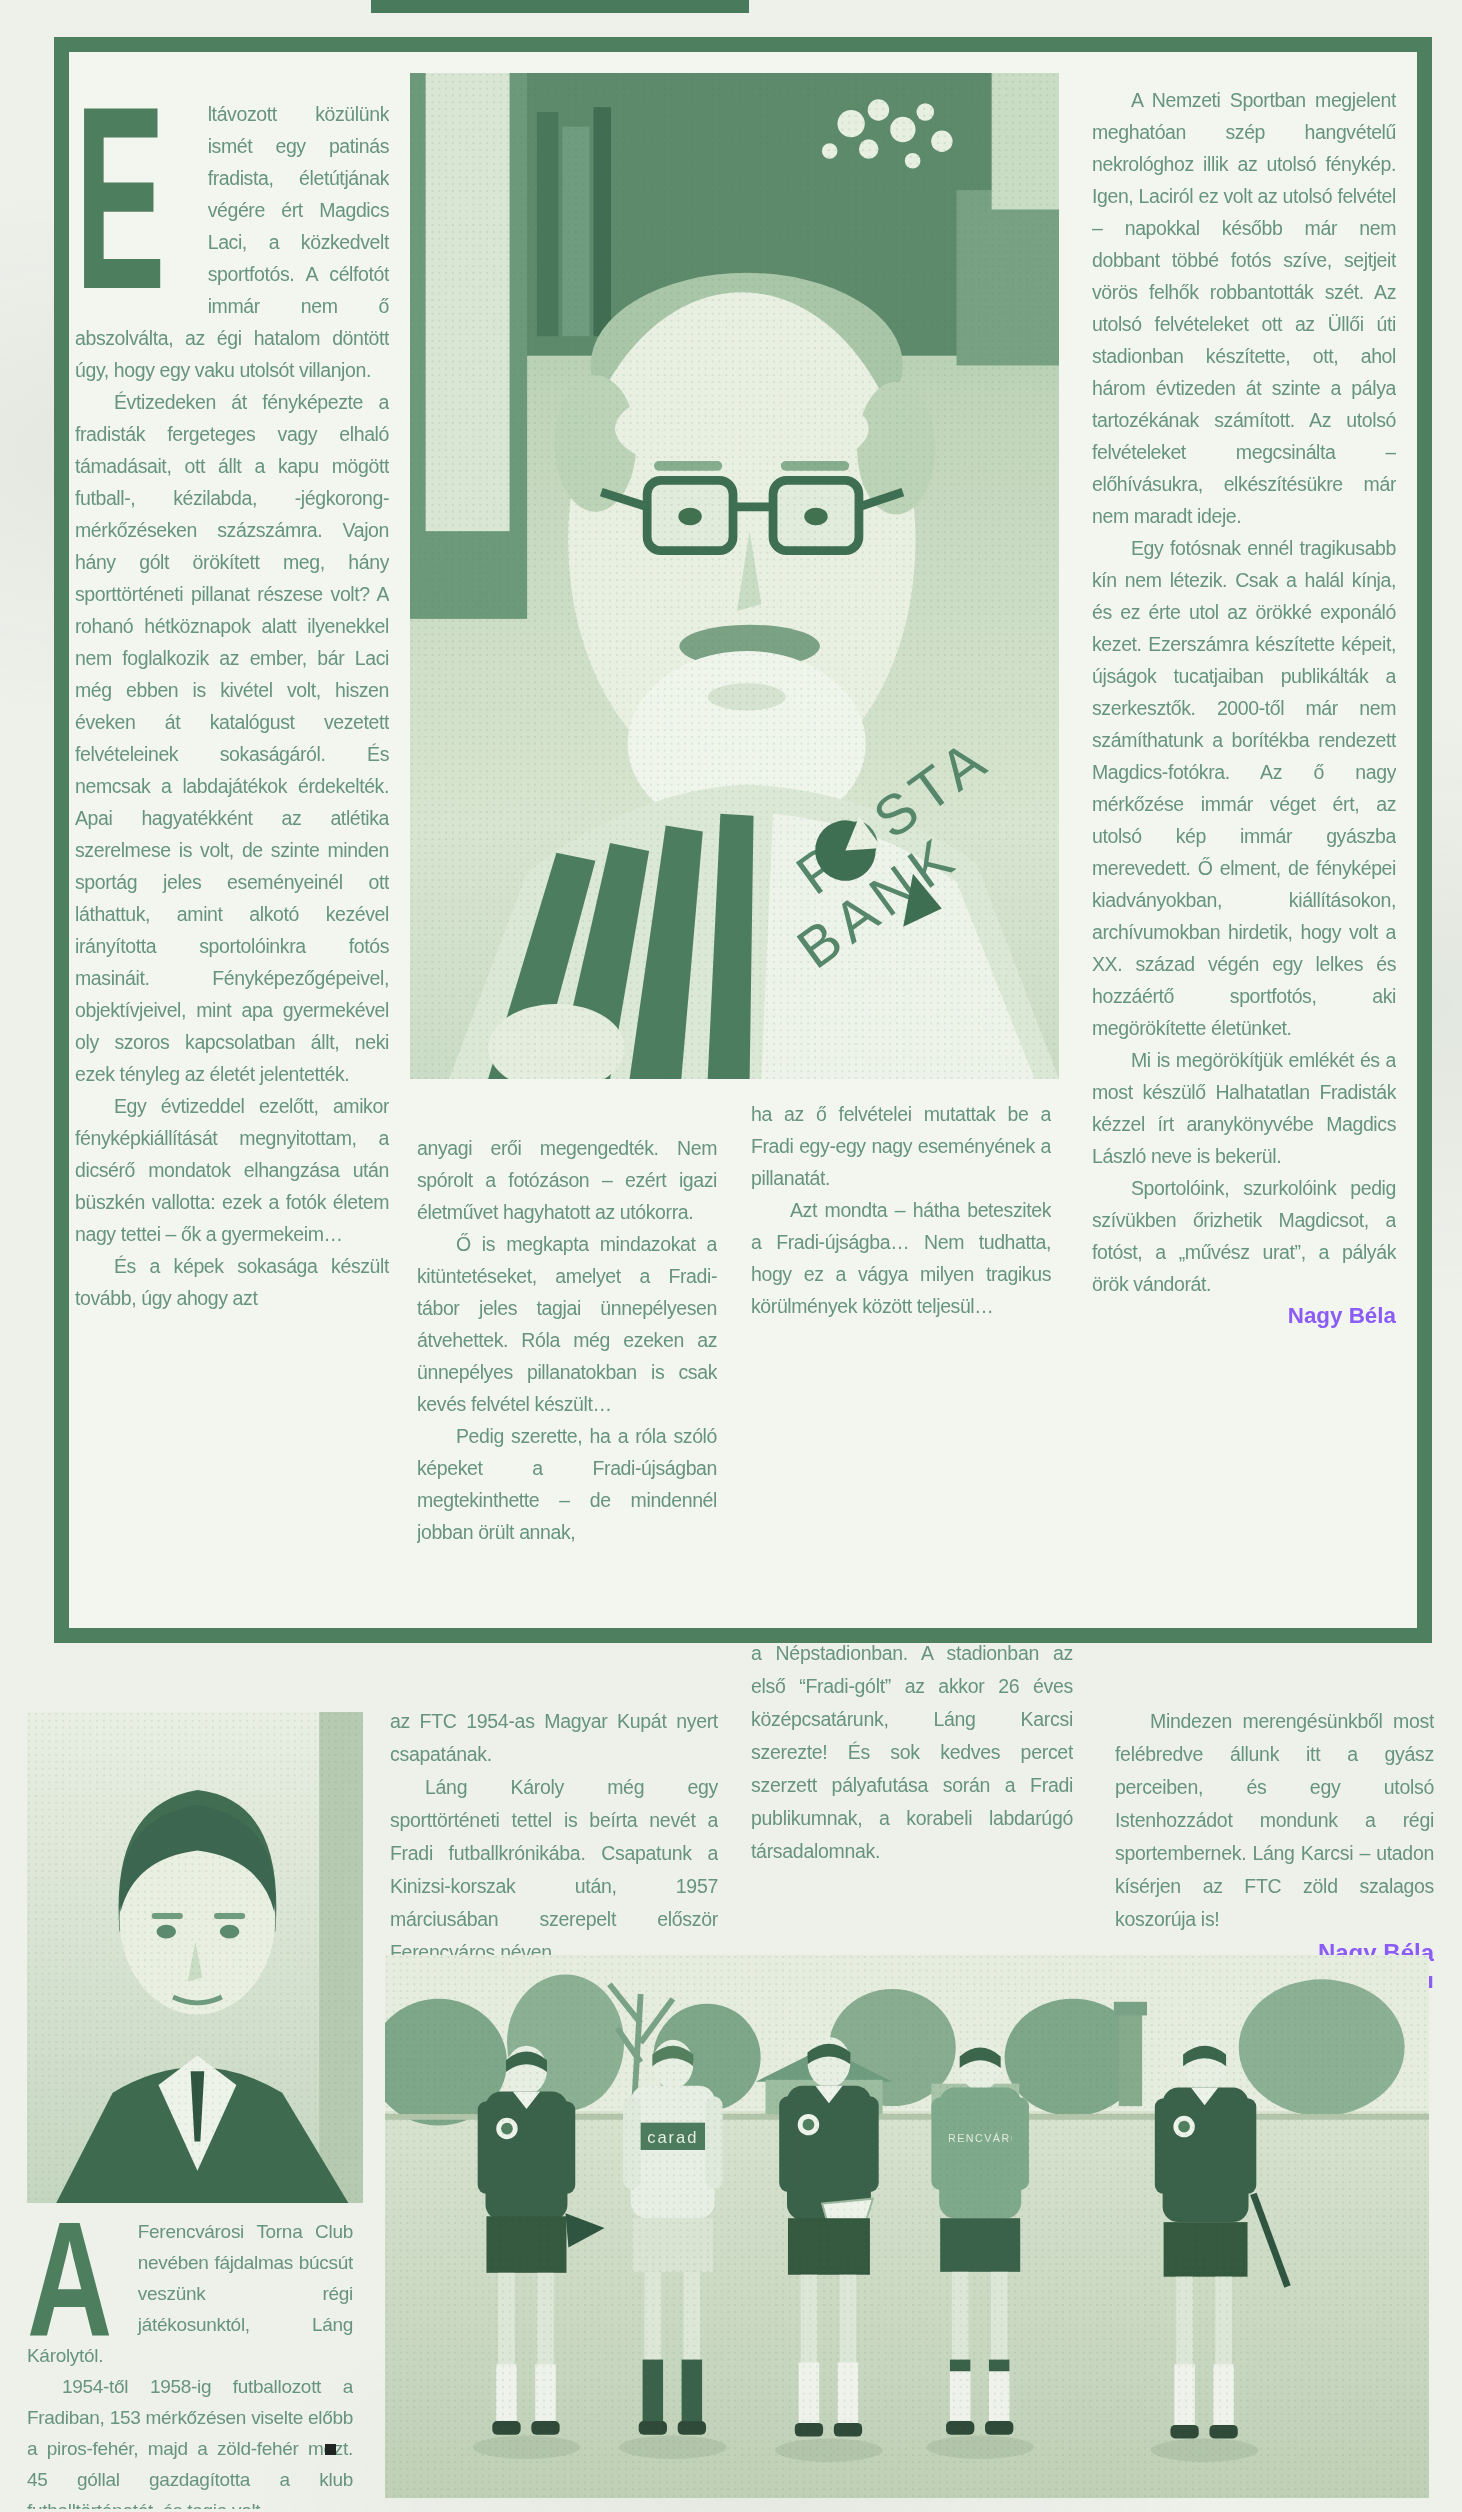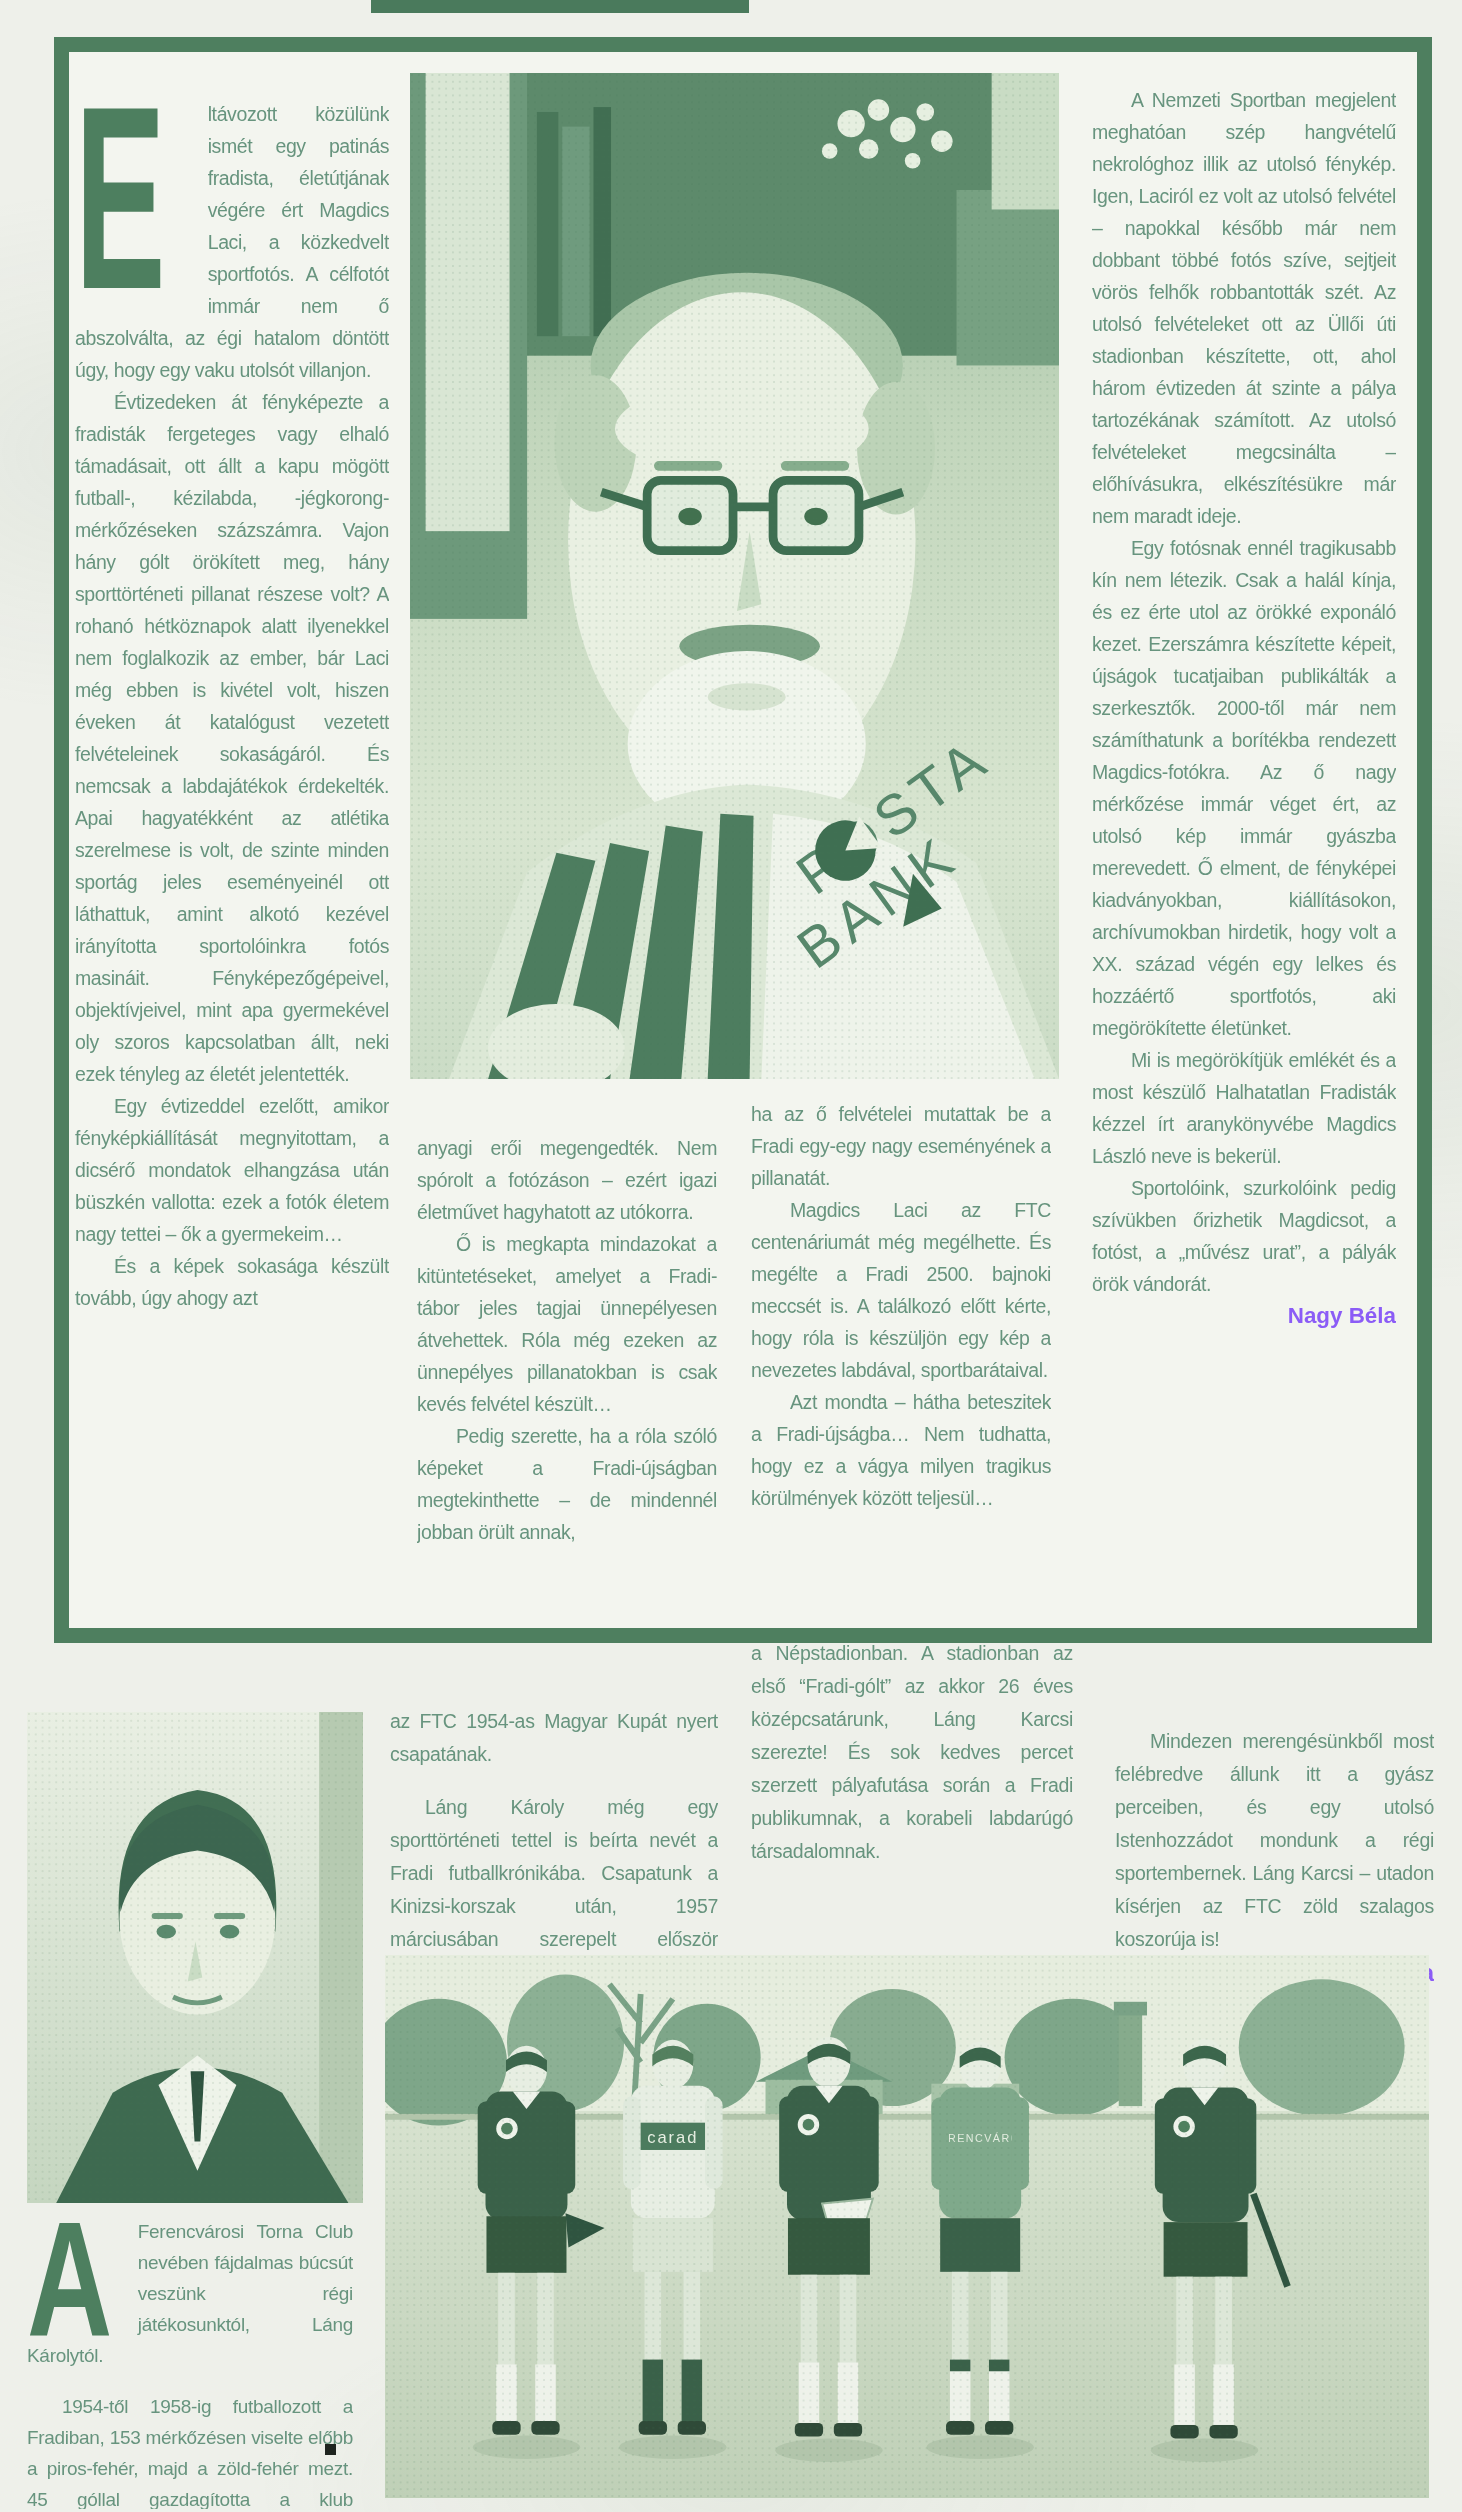--- a/index.html
+++ b/index.html
@@ -23,21 +23,21 @@
   
   .col{color:#67947e;text-align:justify;overflow:hidden;}
   .col p{margin:0;}
   .tcol{font-size:19.5px;line-height:32px;letter-spacing:-0.4px;}
   .tcol p.ind{text-indent:39px;}
   .col--t1{left:75px;top:98px;width:314px;height:1508px;}
   .col--t2{left:417px;top:1132px;width:300px;height:507px;}
   .col--t3{left:751px;top:1098px;width:300px;height:507px;}
   .col--t4{left:1092px;top:84px;width:304px;height:1521px;}
   .bcol{font-size:19.5px;line-height:33px;letter-spacing:-0.3px;}
-  .bcol p.ind{text-indent:35px;margin-top:20px;}
+  .bcol p.ind{text-indent:35px;}
   .col--b1{left:27px;top:2216px;width:326px;height:293px;font-size:19px;line-height:31px;}
   .col--b2{left:390px;top:1705px;width:328px;height:250px;}
   .col--b3{left:751px;top:1637px;width:322px;height:250px;}
   .col--b4{left:1115px;top:1705px;width:319px;height:283px;}
   
   .dropcap{
     float:left;color:#4d7f5f;font-weight:bold;
     display:flex;align-items:center;justify-content:flex-start;
   }
   .dropcap-e{width:119px;height:187px;margin:5.9px 13.7px 0 0;}
@@ -154,21 +154,20 @@
 </div>
 
 <div class="abs col tcol col--t2">
   <p>anyagi erői megengedték. Nem spórolt a fotózáson – ezért igazi életművet hagyhatott az utókorra.</p>
   <p class="ind">Ő is megkapta mindazokat a kitüntetéseket, amelyet a Fradi-tábor jeles tagjai ünnepélyesen átvehettek. Róla még ezeken az ünnepélyes pillanatokban is csak kevés felvétel készült…</p>
   <p class="ind">Pedig szerette, ha a róla szóló képeket a Fradi-újságban megtekinthette – de mindennél jobban örült annak,</p>
 </div>
 
 <div class="abs col tcol col--t3">
   <p>ha az ő felvételei mutattak be a Fradi egy-egy nagy eseményének a pillanatát.</p>
-  <p class="ind">Magdics Laci az FTC centenáriumát még megélhette. És megélte a Fradi 2500. bajnoki meccsét is. A találkozó előtt kérte, hogy róla is készüljön egy kép a nevezetes labdával, sportbarátaival.</p>
   <p class="ind">Azt mondta – hátha beteszitek a Fradi-újságba… Nem tudhatta, hogy ez a vágya milyen tragikus körülmények között teljesül…</p>
 </div>
 
 <div class="abs col tcol col--t4">
   <p class="ind">A Nemzeti Sportban megjelent meghatóan szép hangvételű nekrológhoz illik az utolsó fénykép. Igen, Laciról ez volt az utolsó felvétel – napokkal később már nem dobbant többé fotós szíve, sejtjeit vörös felhők robbantották szét. Az utolsó felvételeket ott az Üllői úti stadionban készítette, ott, ahol három évtizeden át szinte a pálya tartozékának számított. Az utolsó felvételeket megcsinálta – előhívásukra, elkészítésükre már nem maradt ideje.</p>
   <p class="ind">Egy fotósnak ennél tragikusabb kín nem létezik. Csak a halál kínja, és ez érte utol az örökké exponáló kezet. Ezerszámra készítette képeit, újságok tucatjaiban publikálták a szerkesztők. 2000-től már nem számíthatunk a borítékba rendezett Magdics-fotókra. Az ő nagy mérkőzése immár véget ért, az utolsó kép immár gyászba merevedett. Ő elment, de fényképei kiadványokban, kiállításokon, archívumokban hirdetik, hogy volt a XX. század végén egy lelkes és hozzáértő sportfotós, aki megörökítette életünket.</p>
   <p class="ind">Mi is megörökítjük emlékét és a most készülő Halhatatlan Fradisták kézzel írt aranykönyvébe Magdics László neve is bekerül.</p>
   <p class="ind">Sportolóink, szurkolóink pedig szívükben őrizhetik Magdicsot, a fotóst, a „művész urat”, a pályák örök vándorát.</p>
   <p class="sig sig--top">Nagy Béla</p>
 </div>

